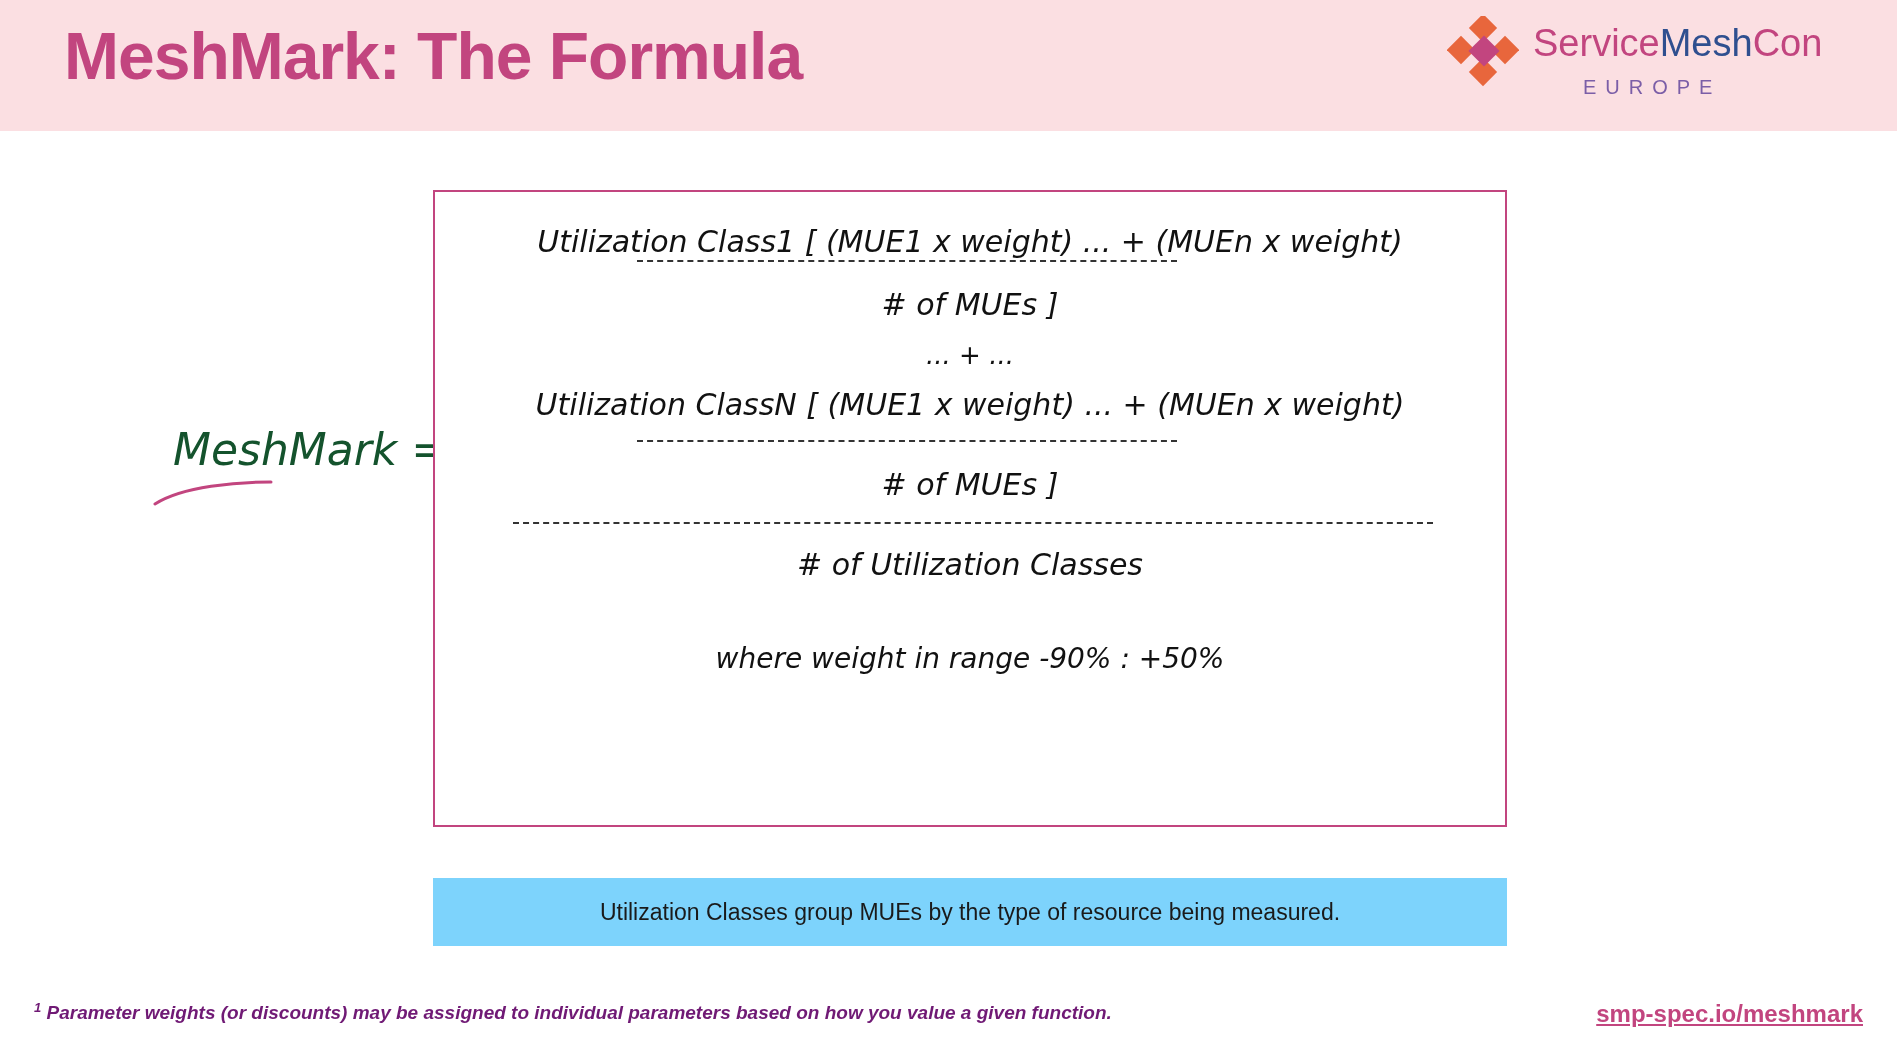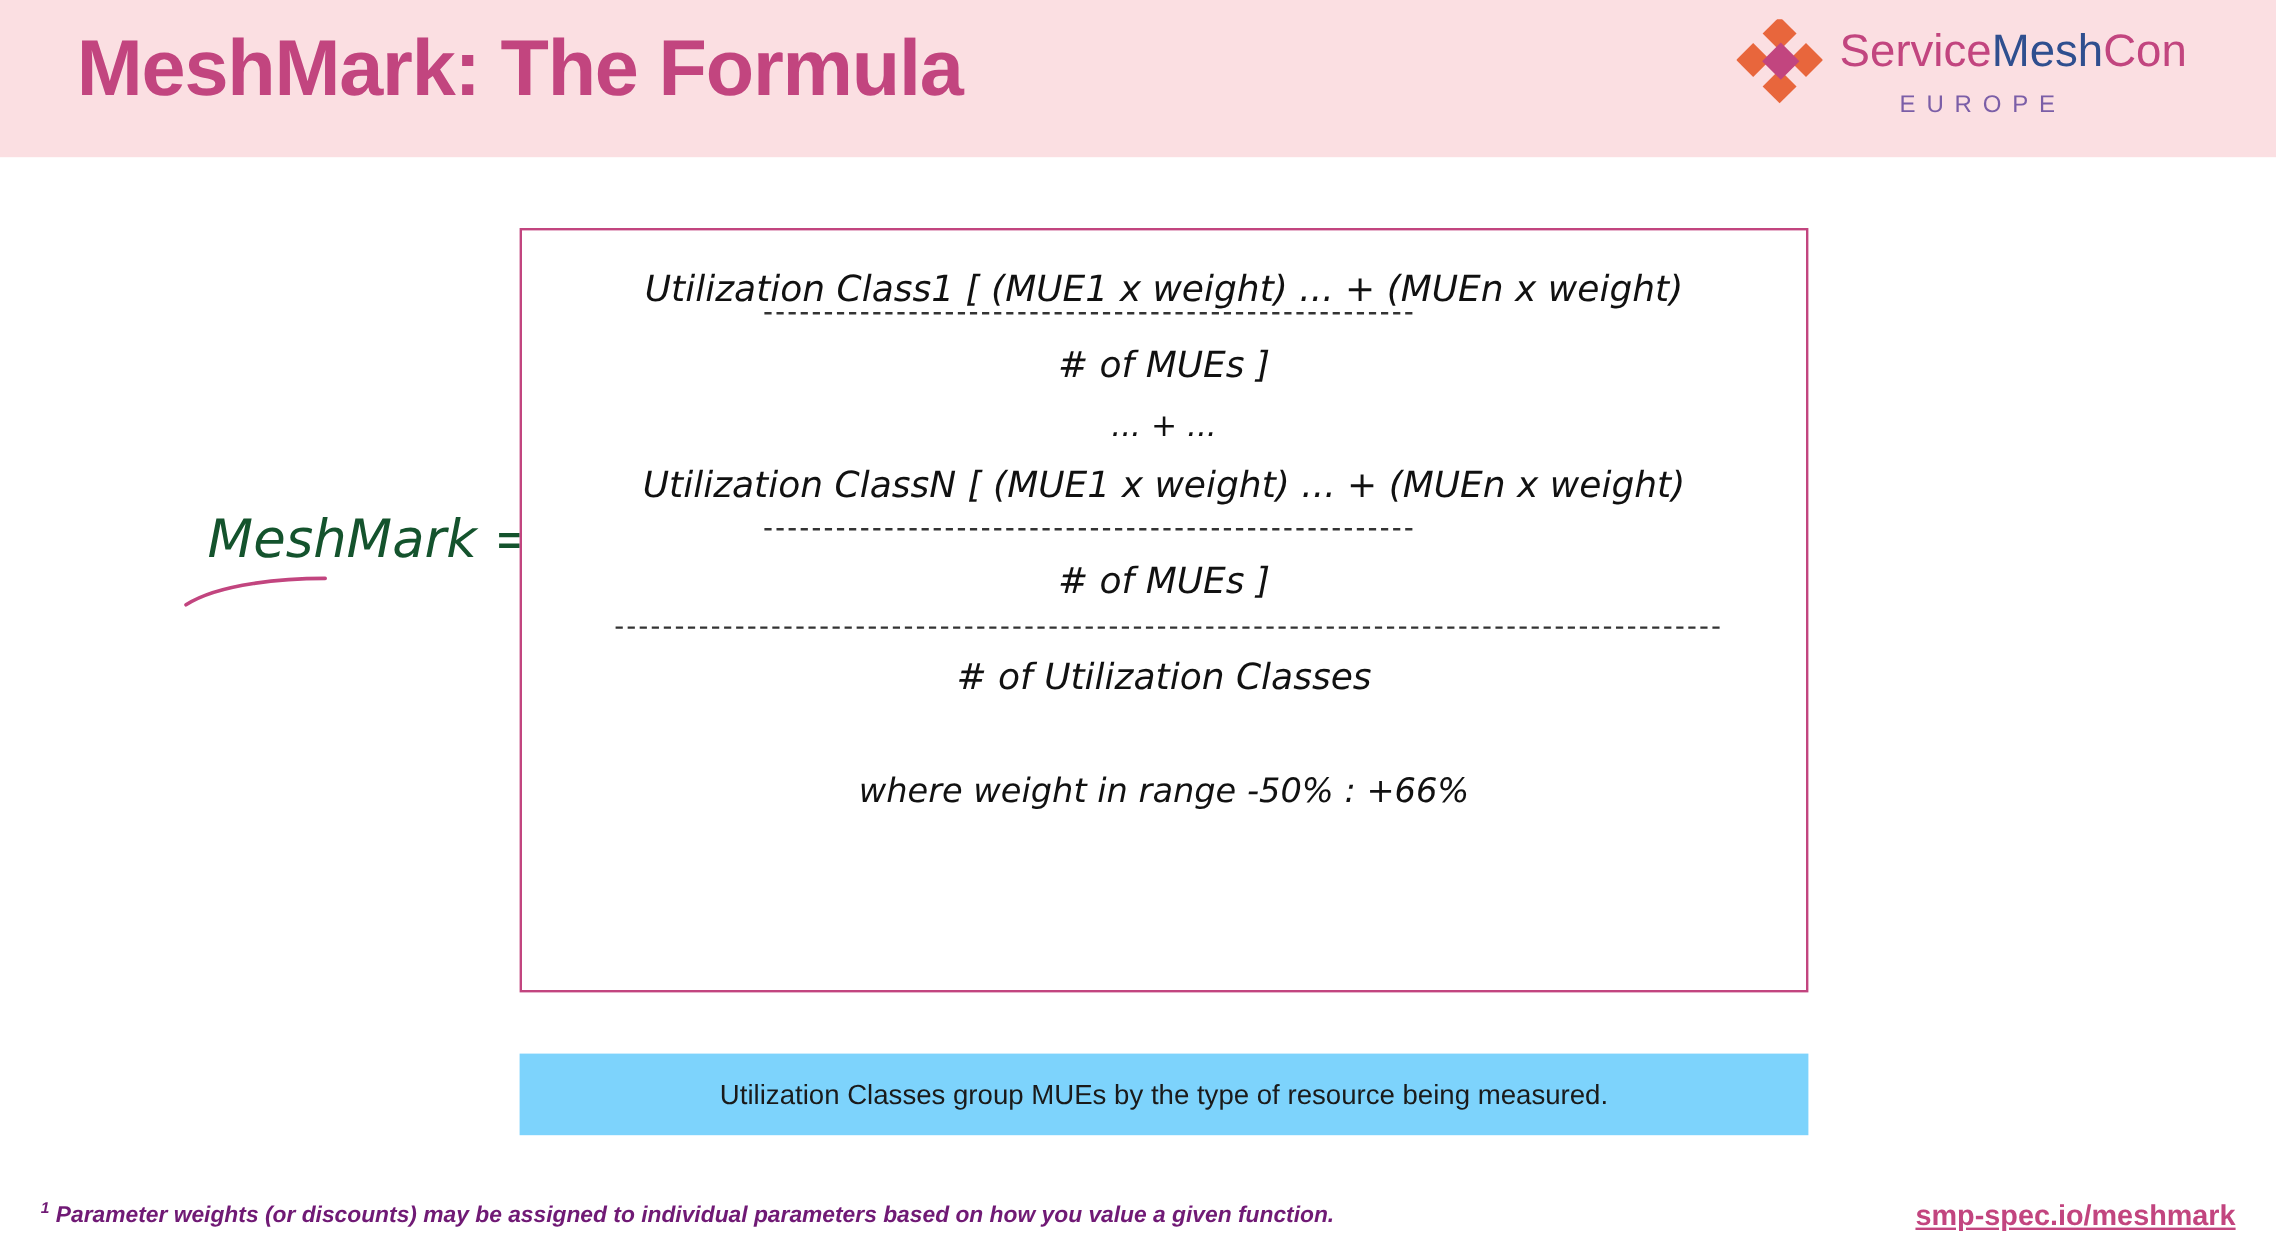--- a/index.html
+++ b/index.html
@@ -211,21 +211,21 @@
 
   <div class="formula-line fl-num dots">... + ...</div>
 
   <div class="formula-line fl-num l3">Utilization ClassN [ (MUE1 x weight)  ... + (MUEn x weight)</div>
   <div class="rule rule-short r2"></div>
   <div class="formula-line fl-num l4"># of MUEs ]</div>
 
   <div class="rule rule-long r3"></div>
   <div class="formula-line fl-num l5"># of Utilization Classes</div>
 
-  <div class="formula-line fl-num l6">where weight in range -50% : +66%</div>
+  <div class="formula-line fl-num l6">where weight in range -90% : +50%</div>
 </div>
 
 <div class="callout">
   <span class="callout-text">Utilization Classes group MUEs by the type of resource being measured.</span>
 </div>
 
 <div class="footnote">
   <sup>1</sup>
   <span>Parameter weights (or discounts) may be assigned to individual parameters based on how you value a given function.</span>
 </div>

